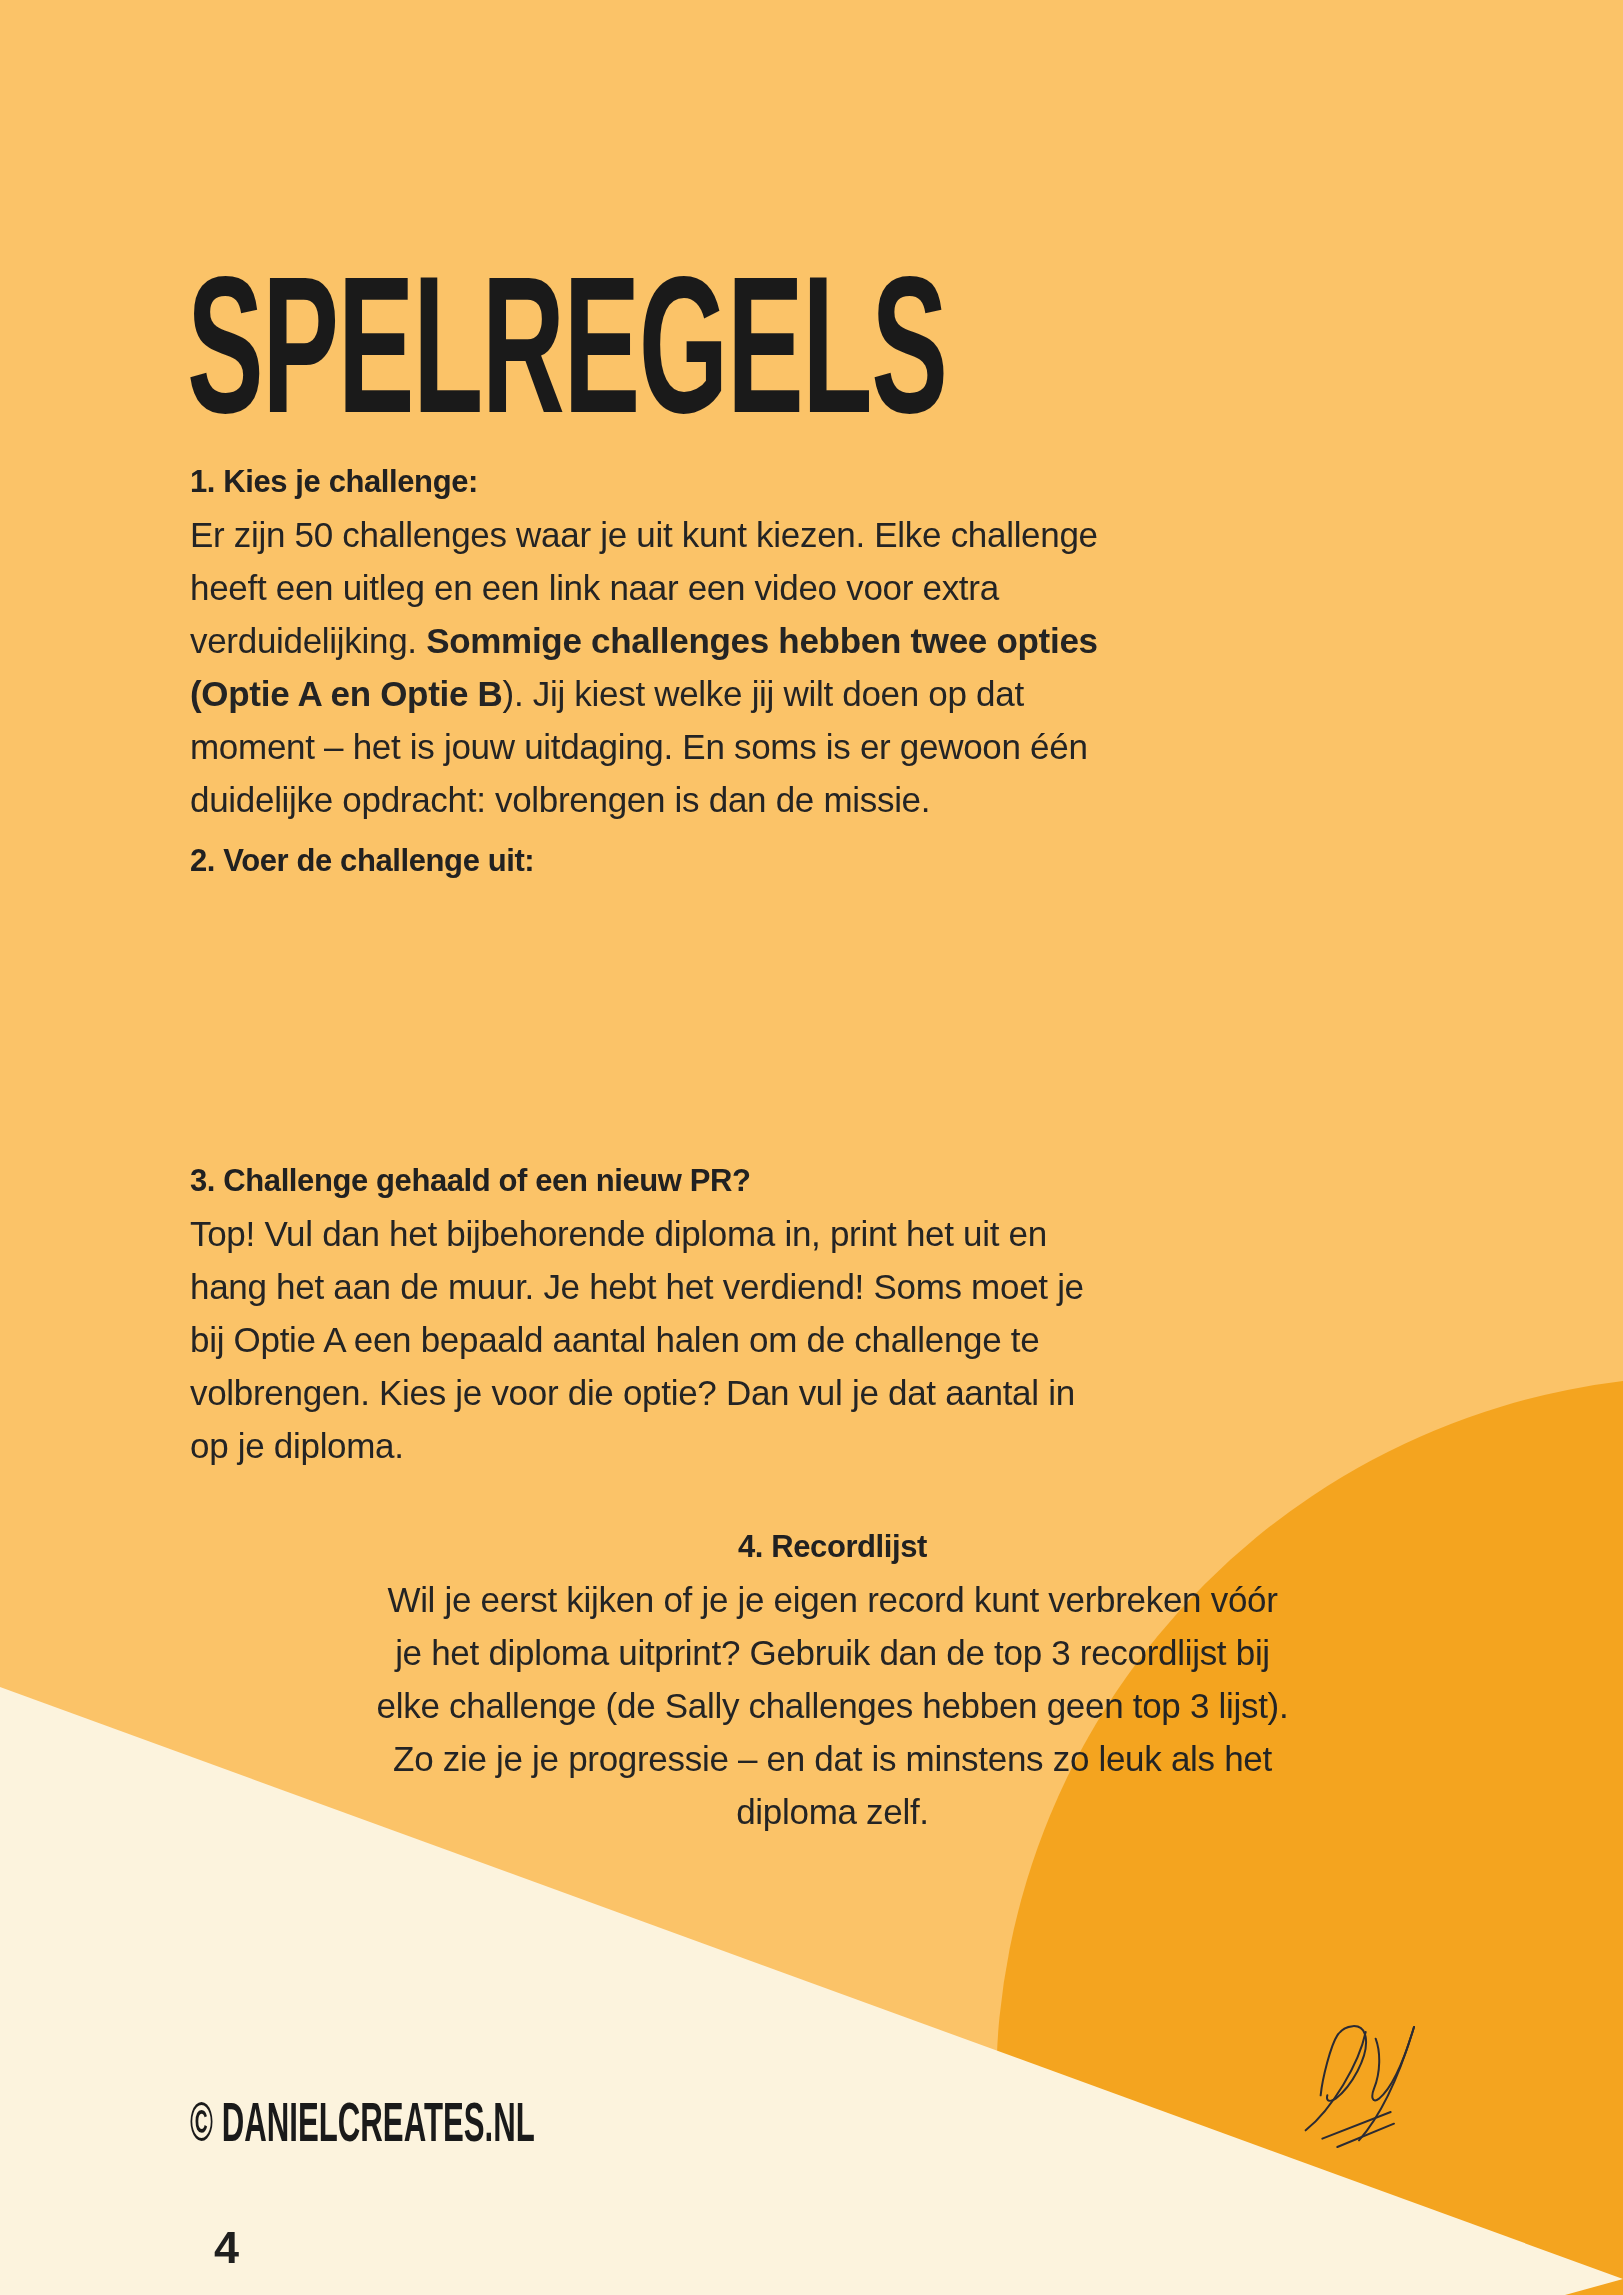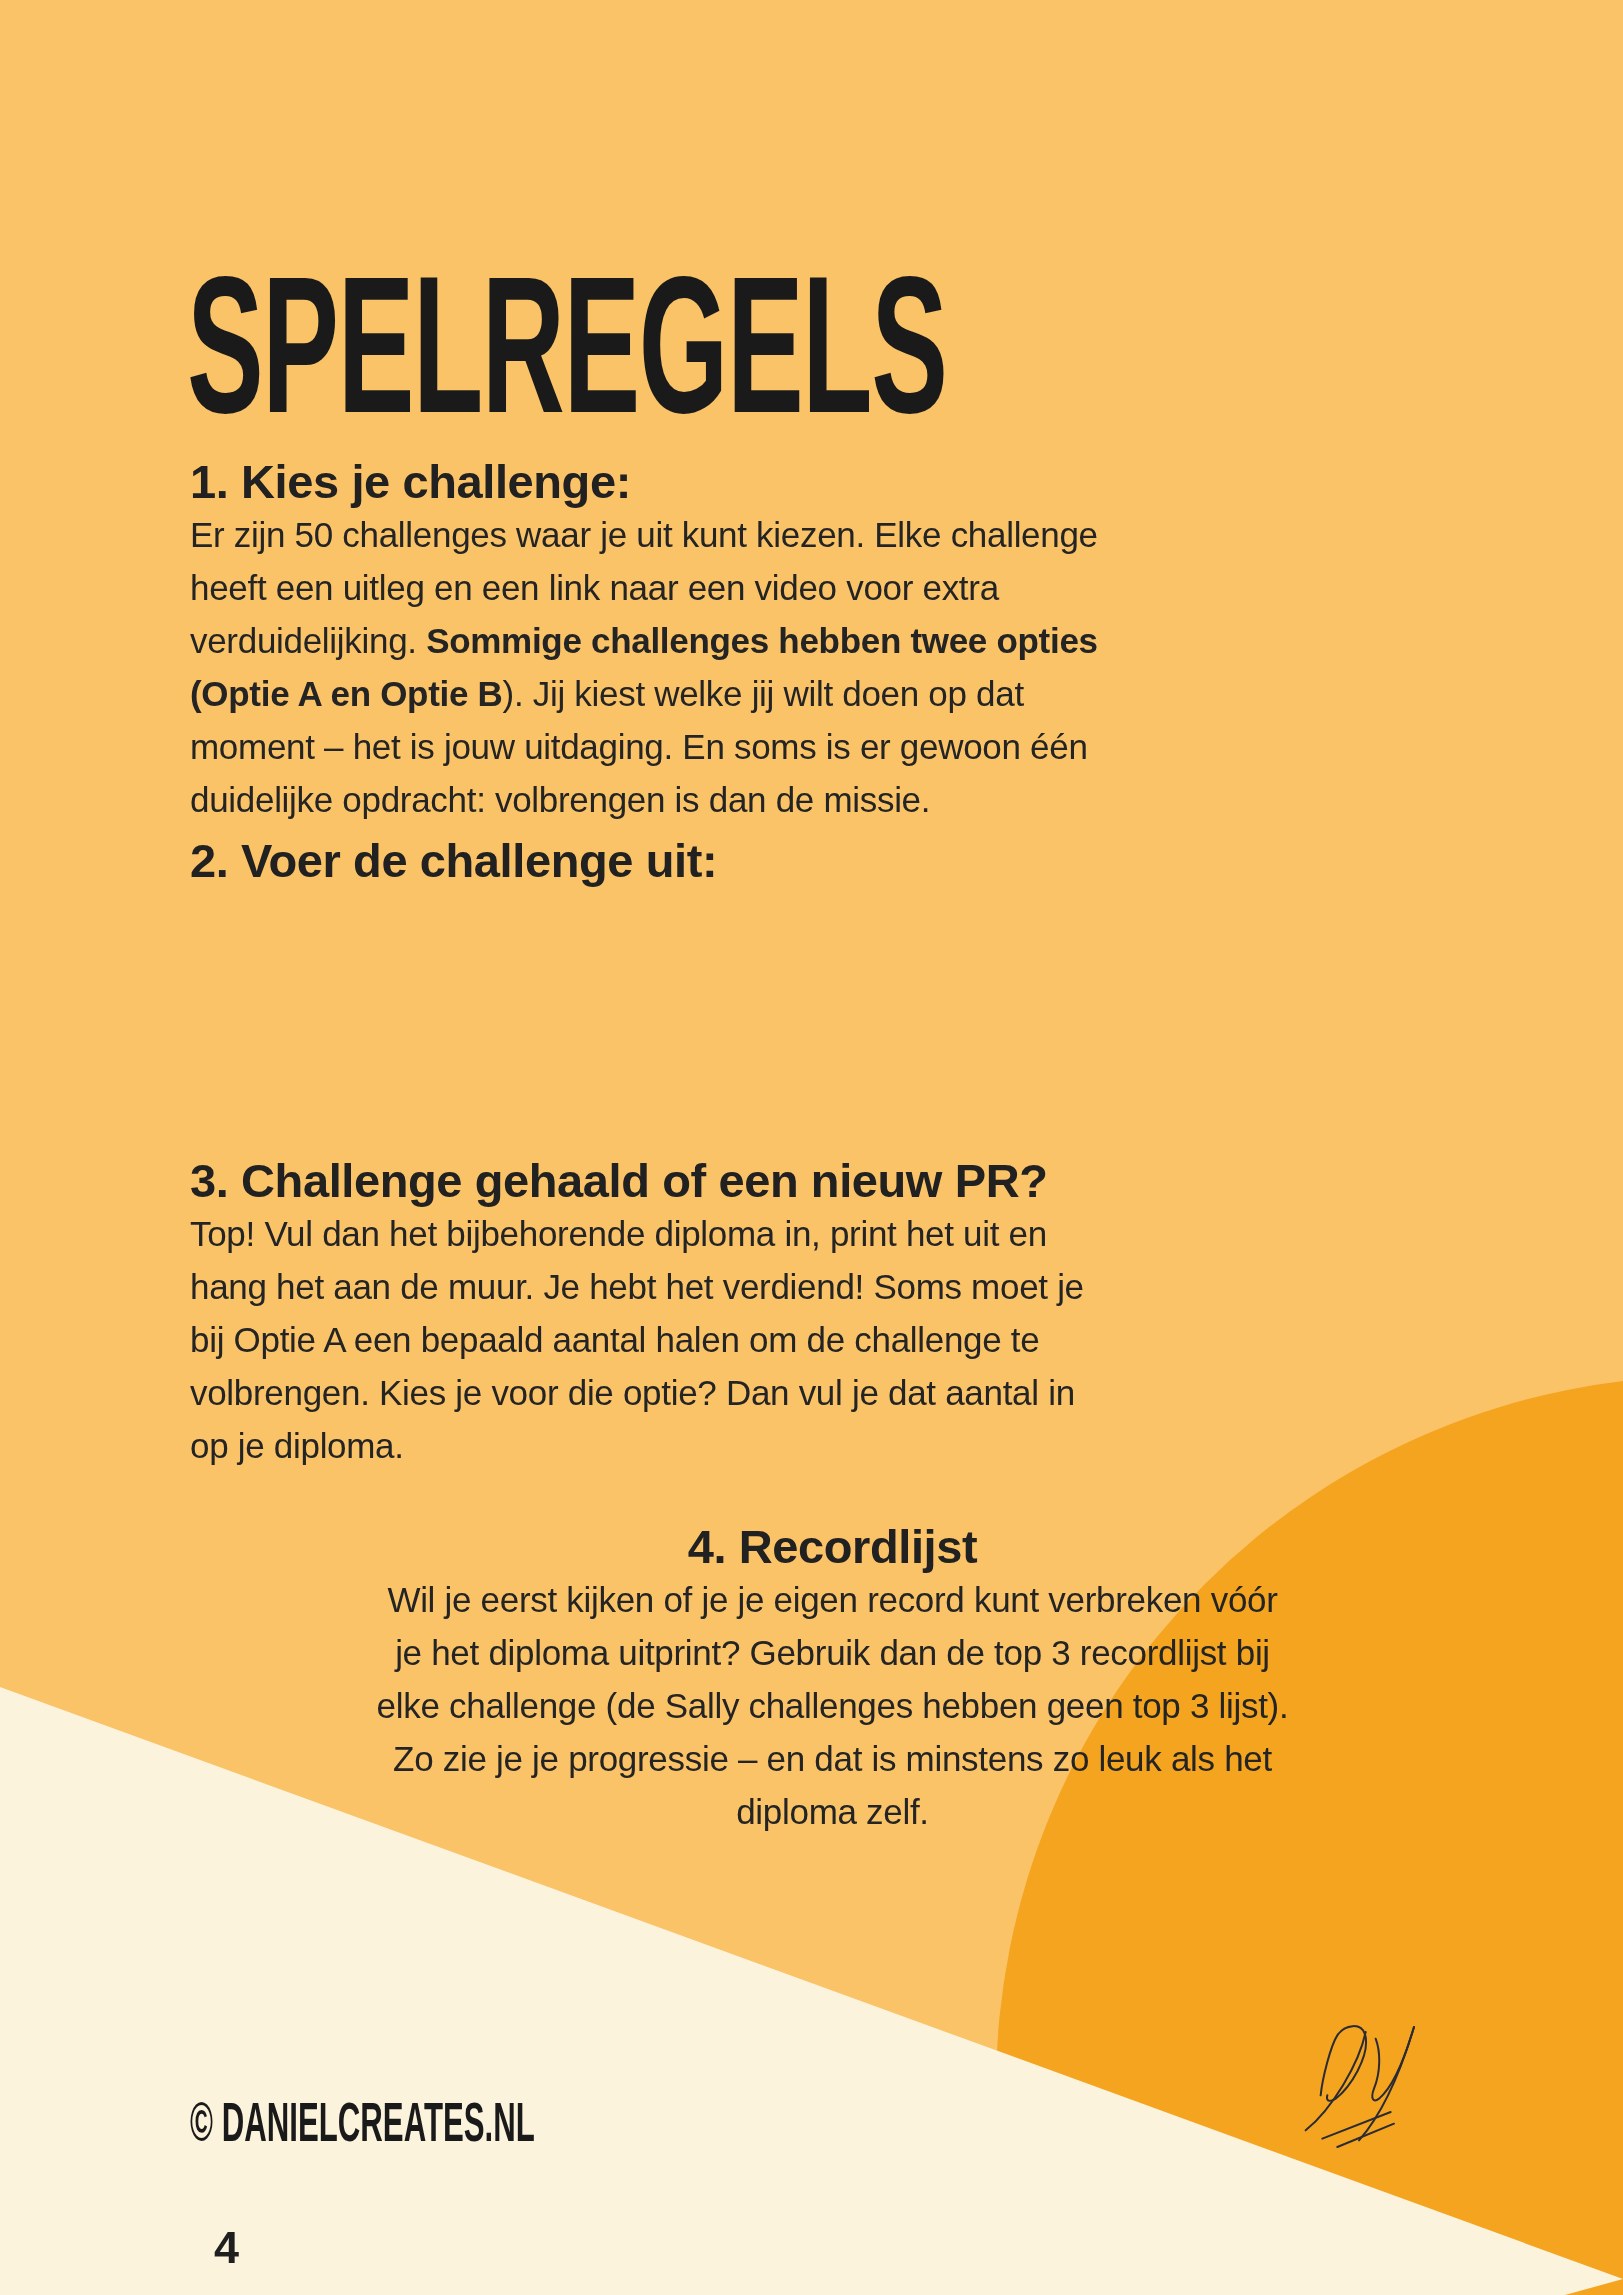--- a/index.html
+++ b/index.html
@@ -33,21 +33,21 @@
     color:#1A1A1A;
     letter-spacing:-1.7px;
     transform:scale(0.84,1.42);
     transform-origin:left top;
     white-space:nowrap;
   }
   .sections{position:absolute;left:190px;top:0;width:1285px;}
   .section{position:absolute;left:0;width:1285px;color:#242424;}
   .section h2{
     margin:0;padding:0;
-    font-size:47px;line-height:53px;
+    font-size:31px;line-height:53px;
     font-weight:bold;color:#212121;
     letter-spacing:-0.4px;
   }
   .section .body{
     font-size:35px;line-height:53px;
     white-space:pre-line;
     letter-spacing:-0.3px;
   }
   .section .body .b{font-weight:bold;}
   .footer-brand{

